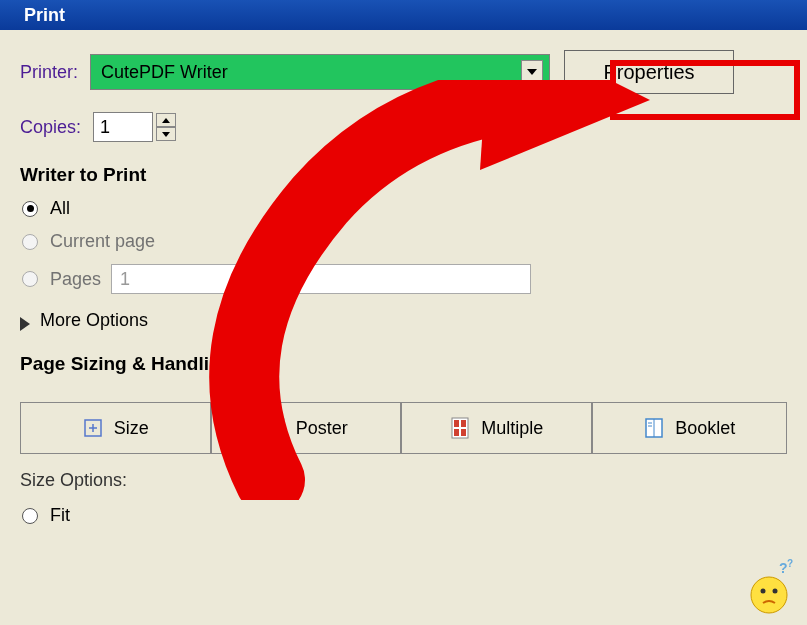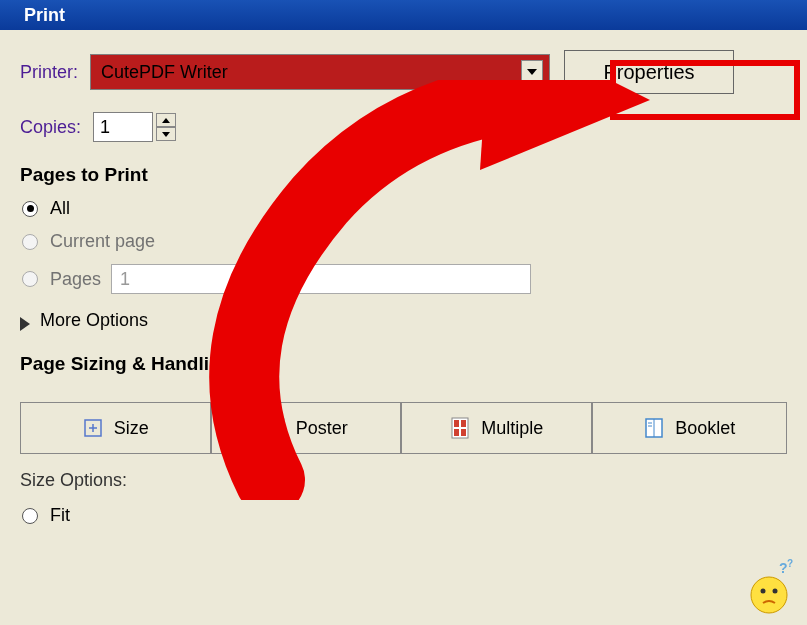--- a/index.html
+++ b/index.html
@@ -31,21 +31,21 @@
     display: flex;
     align-items: center;
     margin-bottom: 18px;
   }
   .label { margin-right: 12px; color:#4c1d95; }
   .printer-select {
     flex: 1;
     max-width: 460px;
     height: 36px;
     border: 1px solid #7f7f7f;
-    background: #b91c1c;
+    background: #22c55e;
     display: flex;
     align-items: center;
     justify-content: space-between;
     padding: 0 6px 0 10px;
     font-size: 18px;
   }
   .dropdown-btn {
     width: 22px;
     height: 24px;
     background: #ece9d8;
@@ -169,21 +169,21 @@
           </svg>
         </div>
       <div>
           <svg width="8" height="5">
             <polygon points="0,0 8,0 4,5" fill="#000"></polygon>
           </svg>
         </div>
     </div>
   </div>
 
-  <div class="section-title">Pages to Print</div>
+  <div class="section-title">Writer to Print</div>
 
   <div class="radio-row">
     <div class="radio selected"></div>
     <span>All</span>
   </div>
 
   <div class="radio-row">
     <div class="radio disabled"></div>
     <span class="disabled-text">Current page</span>
   </div>

